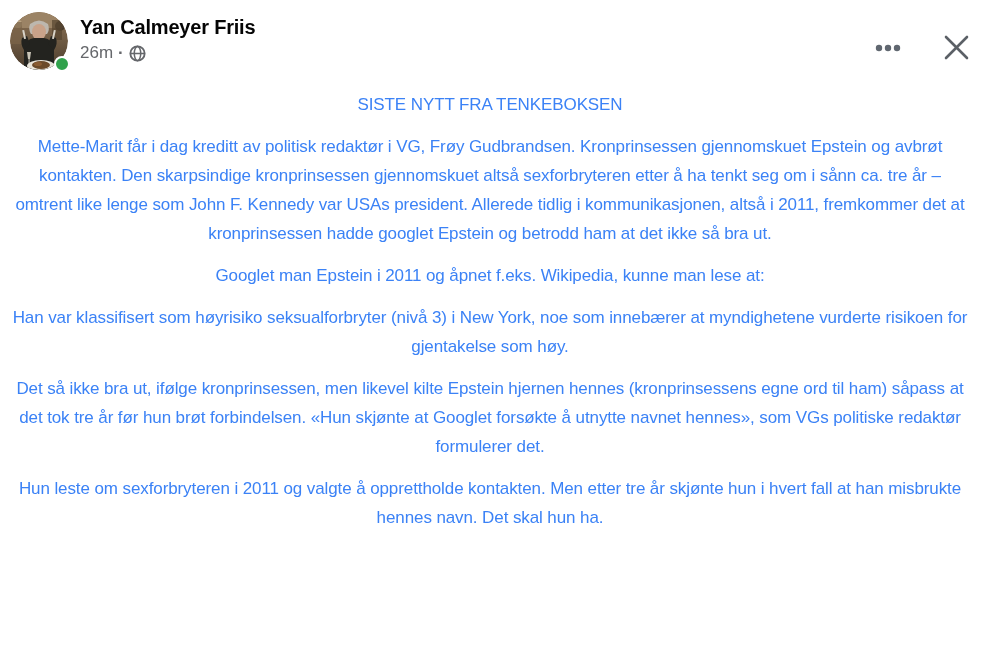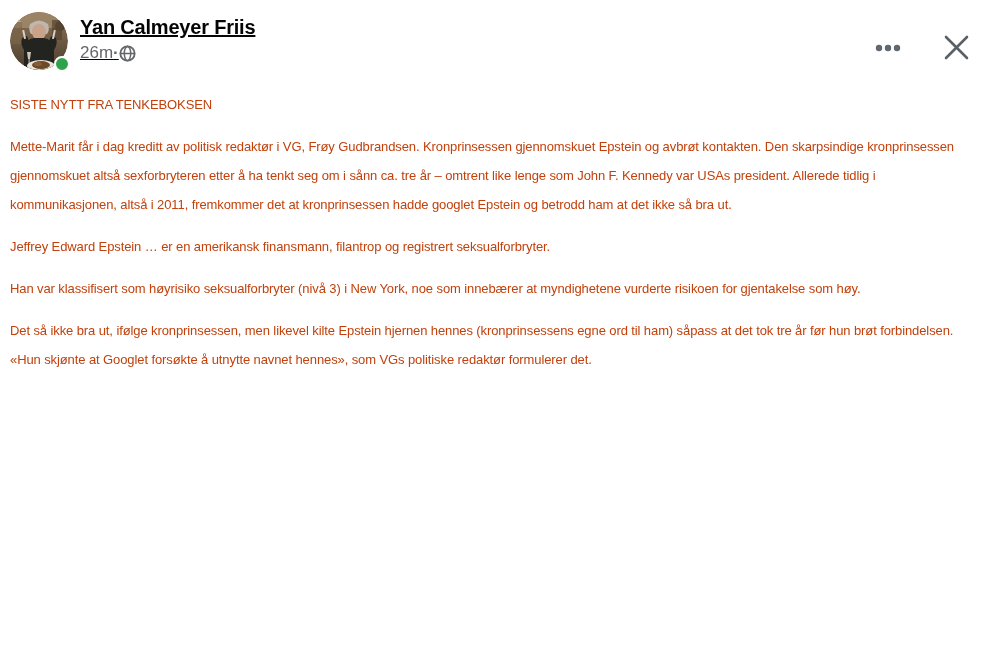--- a/index.html
+++ b/index.html
@@ -44,33 +44,33 @@
     bottom: -2px;
     width: 16px;
     height: 16px;
     background: #31a24c;
     border: 2.5px solid #ffffff;
     border-radius: 50%;
   }
   .header-text {
     margin-left: 12px;
     padding-top: 2px;
-    text-decoration: underline;
   }
   .author-name {
     font-size: 20px;
     font-weight: bold;
     color: #050505;
     letter-spacing: -0.2px;
     line-height: 26px;
     cursor: pointer;
   }
   .meta-row {
     display: flex;
     align-items: center;
+    gap: 5px;
     margin-top: 3px;
     color: #65676b;
     font-size: 17px;
     line-height: 20px;
   }
   .meta-sep { font-weight: bold; }
   .globe { display: inline-block; width: 17px; height: 17px; margin-top: 1px; }
   .header-actions {
     position: absolute;
     top: 22px;
@@ -87,26 +87,27 @@
     display: flex;
     align-items: center;
     justify-content: center;
   }
   
   .body-text {
     margin-top: 16px;
     max-width: 978px;
   }
   .body-text p {
-    font-size: 13px;
+    font-size: 17px;
     line-height: 29px;
     letter-spacing: -0.1px;
-    color: #c2410c;
+    color: #3b82f6;
     margin-bottom: 13px;
     max-width: 960px;
+    text-align: center;
   }
 </style>
 </head>
 <body>
 
 <div class="post">
 
   <div class="header">
 
     <div class="avatar-wrap">
@@ -180,18 +181,19 @@
           <line x1="3" y1="3" x2="24" y2="24" stroke="#5b6066" stroke-width="2.6" stroke-linecap="round"></line>
           <line x1="24" y1="3" x2="3" y2="24" stroke="#5b6066" stroke-width="2.6" stroke-linecap="round"></line>
         </svg>
       </button>
     </div>
   </div>
 
   <div class="body-text">
     <p>SISTE NYTT FRA TENKEBOKSEN</p>
     <p>Mette-Marit får i dag kreditt av politisk redaktør i VG, Frøy Gudbrandsen. Kronprinsessen gjennomskuet Epstein og avbrøt kontakten. Den skarpsindige kronprinsessen gjennomskuet altså sexforbryteren etter å ha tenkt seg om i sånn ca. tre år – omtrent like lenge som John F. Kennedy var USAs president. Allerede tidlig i kommunikasjonen, altså i 2011, fremkommer det at kronprinsessen hadde googlet Epstein og betrodd ham at det ikke så bra ut.</p>
-    <p>Jeffrey Edward Epstein … er en amerikansk finansmann, filantrop og registrert seksualforbryter.</p>
+    <p>Googlet man Epstein i 2011 og åpnet f.eks. Wikipedia, kunne man lese at:</p>
     <p>Han var klassifisert som høyrisiko seksualforbryter (nivå 3) i New York, noe som innebærer at myndighetene vurderte risikoen for gjentakelse som høy.</p>
     <p>Det så ikke bra ut, ifølge kronprinsessen, men likevel kilte Epstein hjernen hennes (kronprinsessens egne ord til ham) såpass at det tok tre år før hun brøt forbindelsen. «Hun skjønte at Googlet forsøkte å utnytte navnet hennes», som VGs politiske redaktør formulerer det.</p>
+    <p>Hun leste om sexforbryteren i 2011 og valgte å opprettholde kontakten. Men etter tre år skjønte hun i hvert fall at han misbrukte hennes navn. Det skal hun ha.</p>
   </div>
 
 </div>
 
 </body></html>

